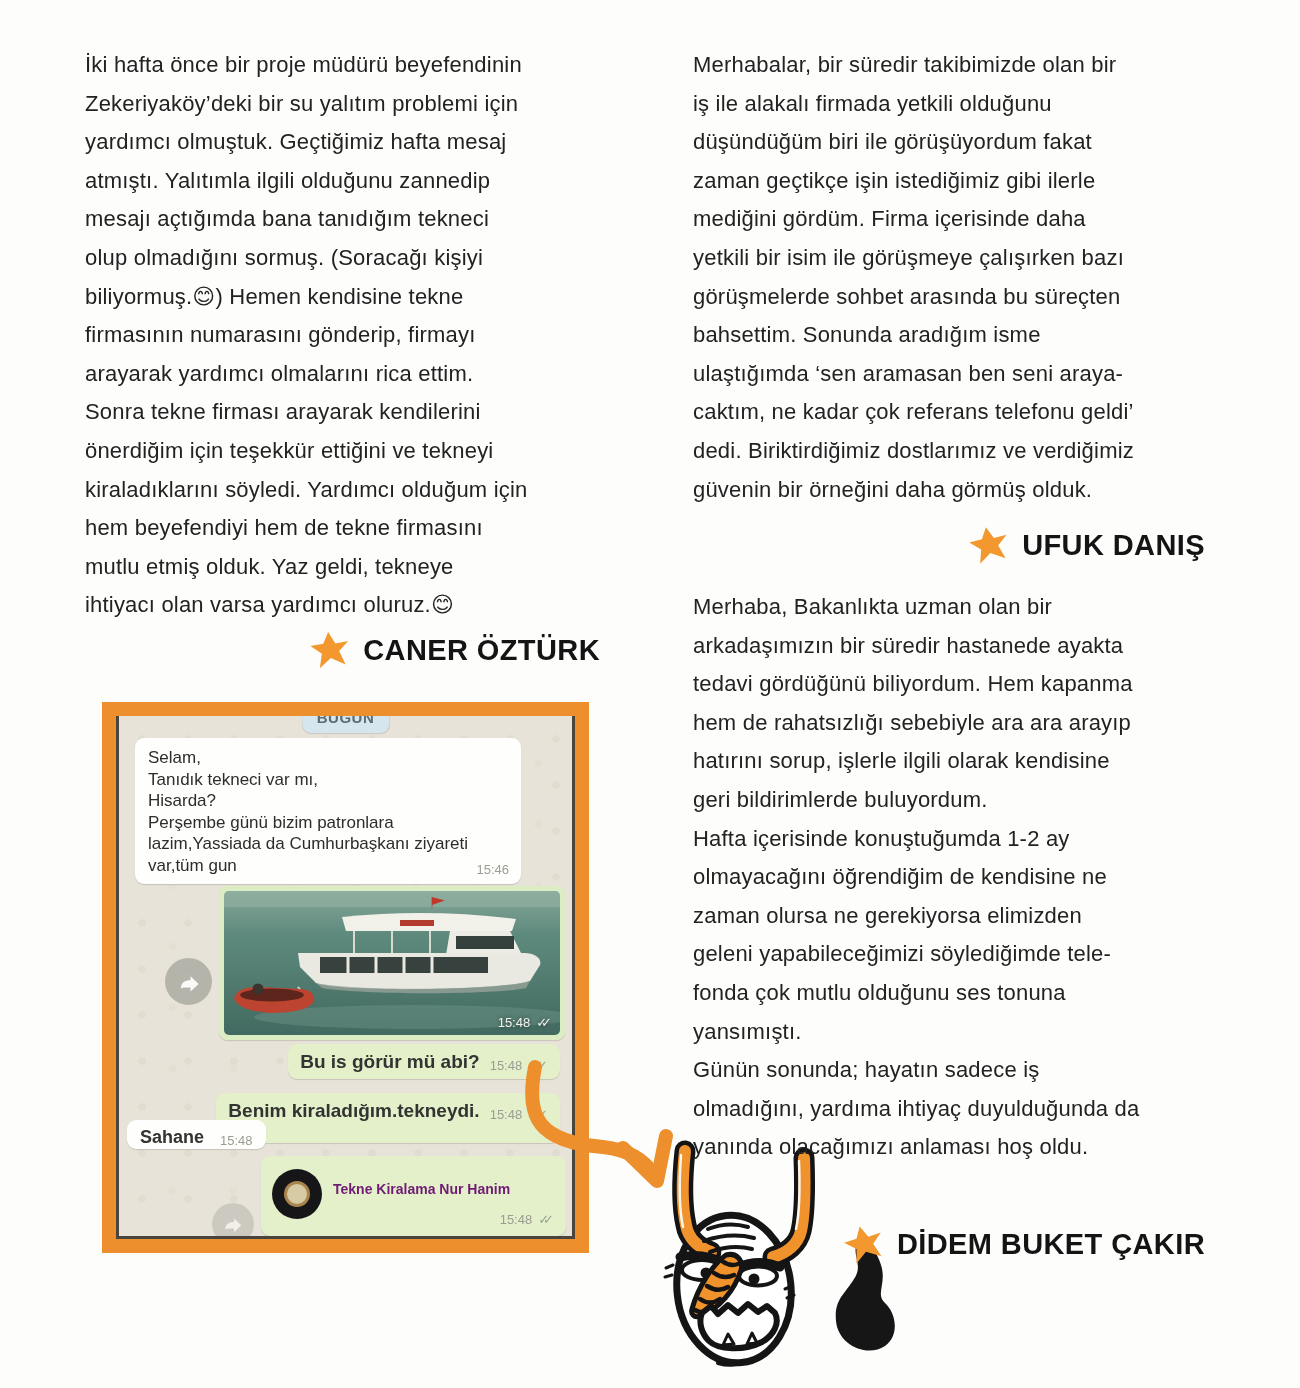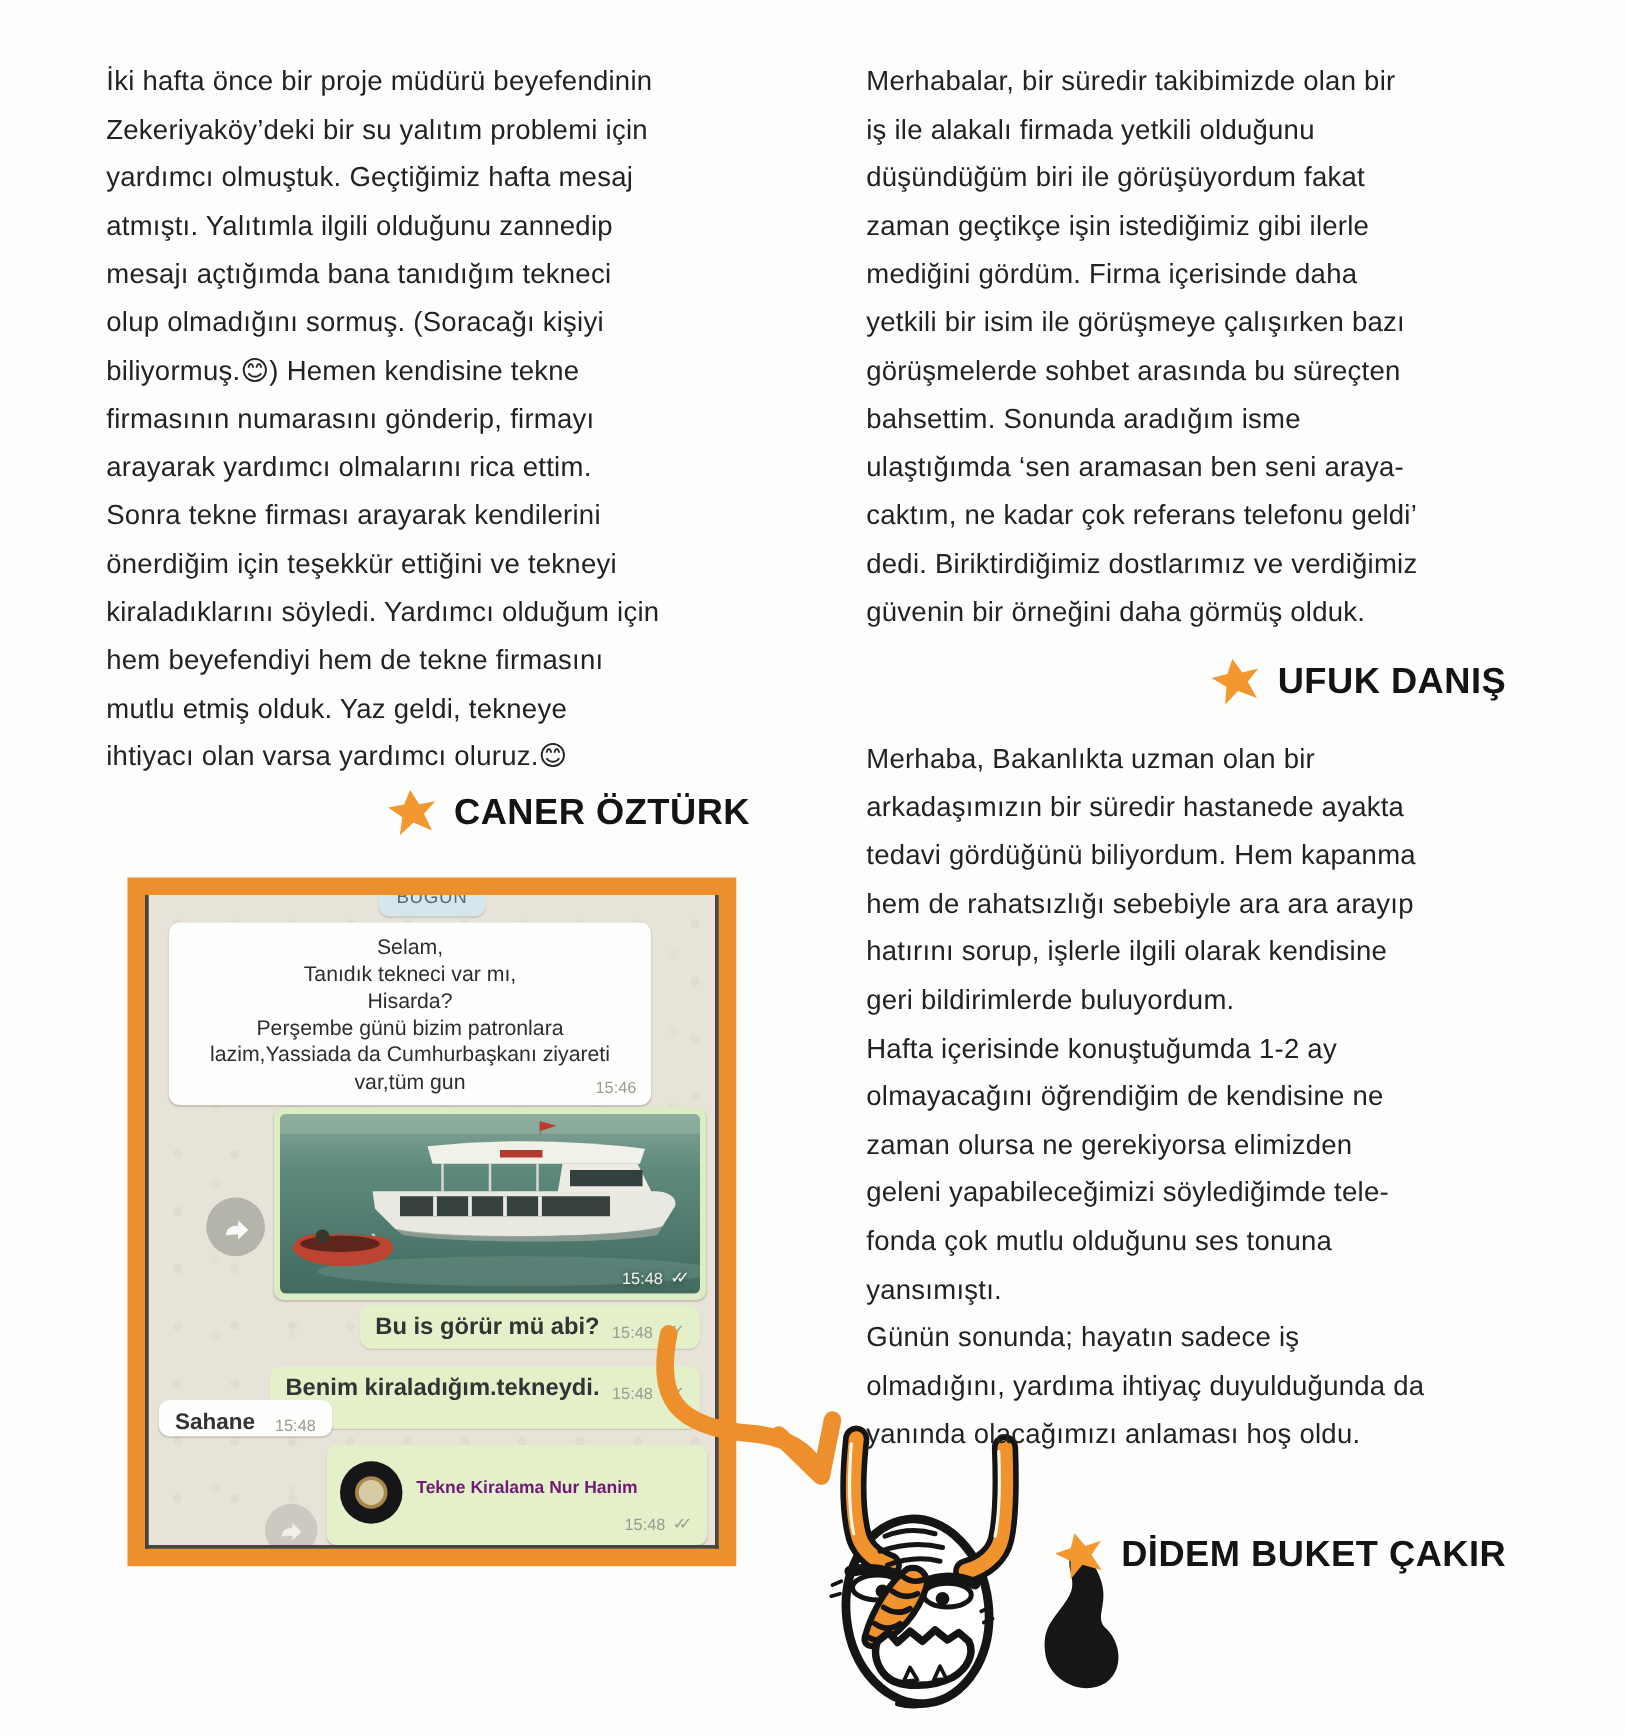--- a/index.html
+++ b/index.html
@@ -34,28 +34,28 @@
   .wa-inner{
     position:relative;width:100%;height:100%;overflow:hidden;
     background-color:#E8E3D8;
     background-image:radial-gradient(#E1DCD0 11%,transparent 12%),radial-gradient(#E4DFD3 9%,transparent 10%);
     background-size:46px 46px,61px 61px;background-position:0 0,23px 17px;
     border-left:3px solid #49453C;border-right:3px solid #49453C;border-bottom:3px solid #49453C;
     box-sizing:border-box;
   }
   .wa-date-pill{
     position:absolute;top:-14px;left:50%;transform:translateX(-50%);
-    background:#D6E6EF;color:#5B6B74;font-size:15px;font-weight:400;letter-spacing:.5px;
+    background:#D6E6EF;color:#5B6B74;font-size:15px;font-weight:700;letter-spacing:.5px;
     padding:7px 15px;border-radius:9px;box-shadow:0 1px 1px rgba(0,0,0,.12);
   }
   .bubble{
     position:absolute;border-radius:9px;box-shadow:0 1px 1px rgba(0,0,0,.14);
     box-sizing:border-box;
   }
-  .bubble.in{background:#FEFEFC;text-align:center;}
+  .bubble.in{background:#FEFEFC;}
   .bubble.out{background:#E3F0C9;}
   .wa-msg-text{font-size:17px;line-height:21.5px;font-weight:500;color:#2D2D2D;white-space:pre-line;}
   .wa-time{font-size:13px;color:#9C9C92;white-space:nowrap;}
   .tick{letter-spacing:-6px;padding-right:6px;font-size:13px;color:#9AA398;}
   .b1{left:16px;top:22px;width:386px;padding:9px 13px 8px;}
   .b1 .wa-time{position:absolute;right:12px;bottom:7px;}
   .row-bubble{display:flex;align-items:flex-end;gap:10px;white-space:nowrap;}
   .b2{top:328px;right:12px;padding:7px 12px 6px;}
   .b3{top:377px;right:12px;padding:7px 12px 21px;}
   .b4{left:8px;top:404px;padding:7px 13px 1px;display:flex;align-items:flex-end;gap:16px;}

